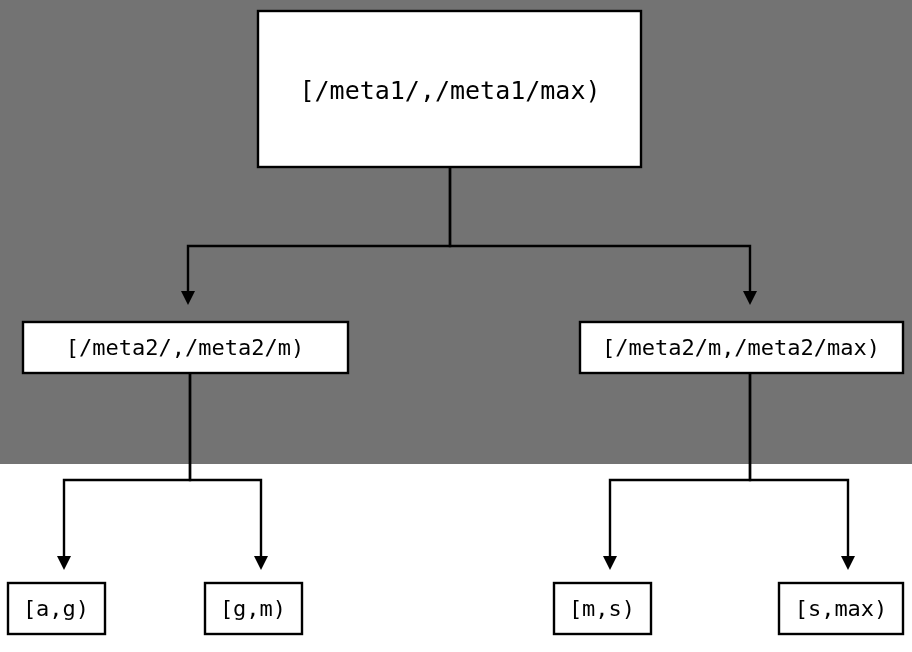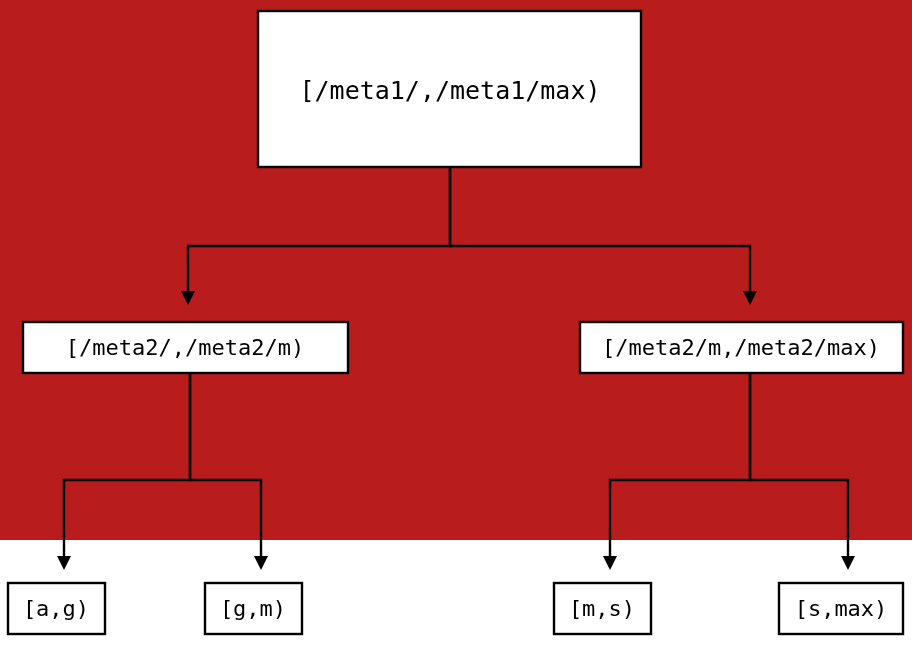--- a/index.html
+++ b/index.html
@@ -9,22 +9,22 @@
   }
   body {
     width: 912px;
     height: 652px;
     overflow: hidden;
     font-family: "DejaVu Sans Mono", "Liberation Mono", monospace;
   }
   #diagram-root {
     position: relative;
     width: 912px;
-    height: 540px;
-    background: #b91c1c;
+    height: 464px;
+    background: #737373;
   }
   svg.tree-canvas {
     position: absolute;
     top: 0;
     left: 0;
     width: 912px;
     height: 652px;
     display: block;
   }
   .node-box {

